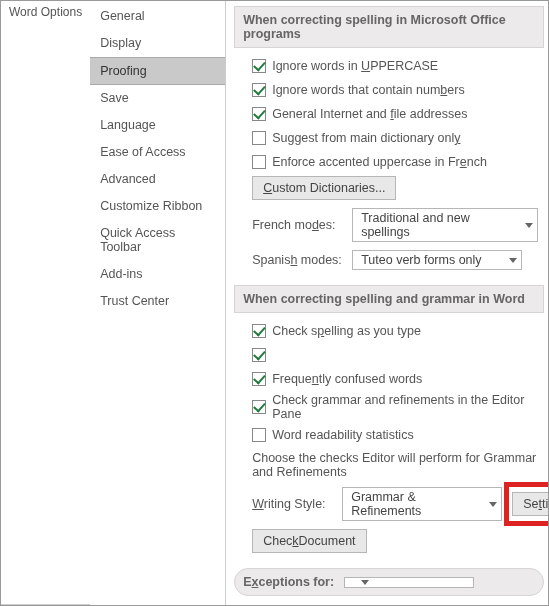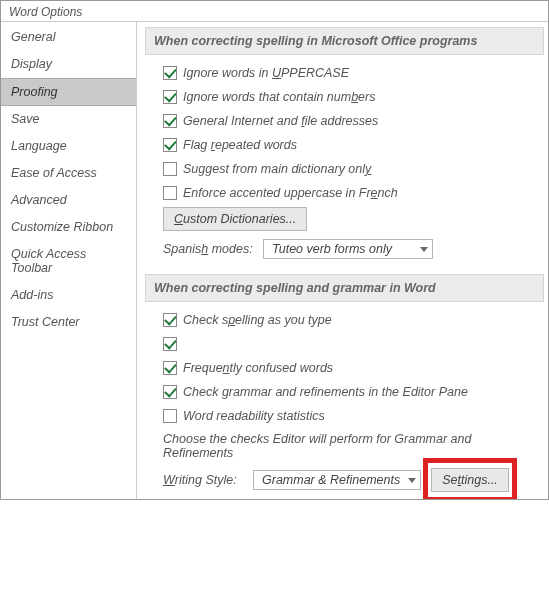--- a/index.html
+++ b/index.html
@@ -1,23 +1,22 @@
 <!DOCTYPE html>
 <html><head>
 <meta charset="utf-8">
 <style>
   * { box-sizing: border-box; font-family: "Segoe UI", Tahoma, sans-serif; }
   body { margin: 0; background: #fff; }
   .window {
-    width: 549px; height: 500px;
+    width: 549px; height: 606px;
     border: 1px solid #999;
-    display: flex; flex-direction: column;
+    display: flex; flex-direction: row;
     background: #fff;
     color: #444;
-    font-style: italic;
   }
   .titlebar {
     padding: 4px 8px 2px 8px;
     font-size: 12px; color: #555;
     border-bottom: 1px solid #ccc;
     background: #fff;
   }
   .body { flex: 1; display: flex; overflow: hidden; }
   .sidebar {
     width: 136px; flex: 0 0 136px;
@@ -127,39 +126,42 @@
         </div>
         <div class="row">
           <span class="chk checked"></span>
           <span class="lbl"><span>Ignore words that contain num</span><span class="u">b</span><span>ers</span></span>
         </div>
         <div class="row">
           <span class="chk checked"></span>
           <span class="lbl"><span>General Internet and </span><span class="u">f</span><span>ile addresses</span></span>
         </div>
         <div class="row">
-          <span class="chk checked"></span>
-          <span class="lbl"><span>Flag </span><span class="u">r</span><span>epeated words</span></span>
-        </div>
-        <div class="row">
           <span class="chk"></span>
           <span class="lbl"><span>Suggest from main dictionary onl</span><span class="u">y</span><span></span></span>
         </div>
         <div class="row">
           <span class="chk"></span>
           <span class="lbl"><span>Enforce accented uppercase in Fr</span><span class="u">e</span><span>nch</span></span>
         </div>
 
         <div class="row">
           <span class="btn">
               <span class="u">C</span>
               <span>ustom Dictionaries...</span>
             </span>
         </div>
 
+        <div class="form-row">
+          <span class="form-label"><span>French mo</span><span class="u">d</span><span>es:</span></span>
+          <span class="combo">
+            <span>Traditional and new spellings</span>
+            <span class="caret"></span>
+          </span>
+        </div>
         <div class="form-row">
           <span class="form-label"><span>Spanis</span><span class="u">h</span><span> modes:</span></span>
           <span class="combo">
             <span>Tuteo verb forms only</span>
             <span class="caret"></span>
           </span>
         </div>
       </div>
 
       <div class="section-header">When correcting spelling and grammar in Word</div>

